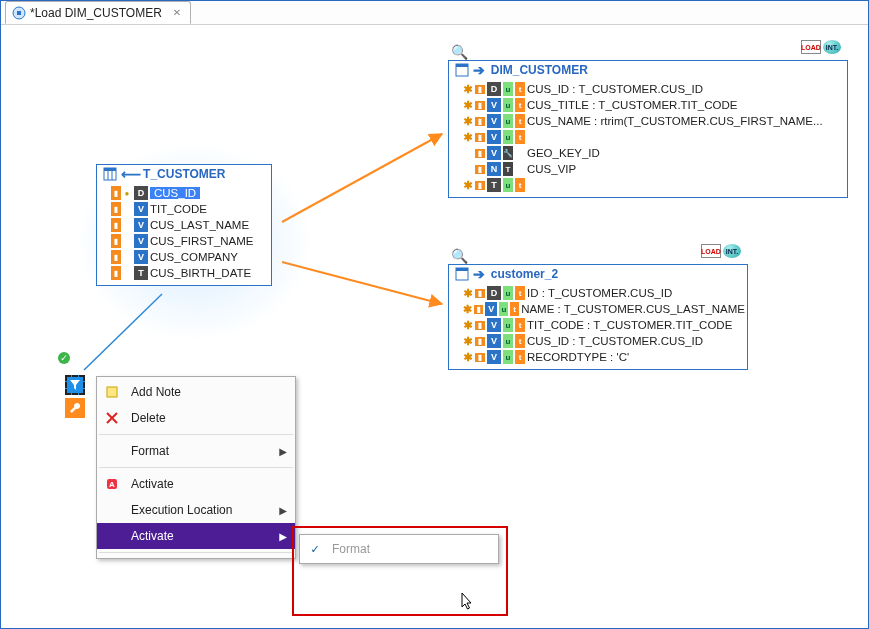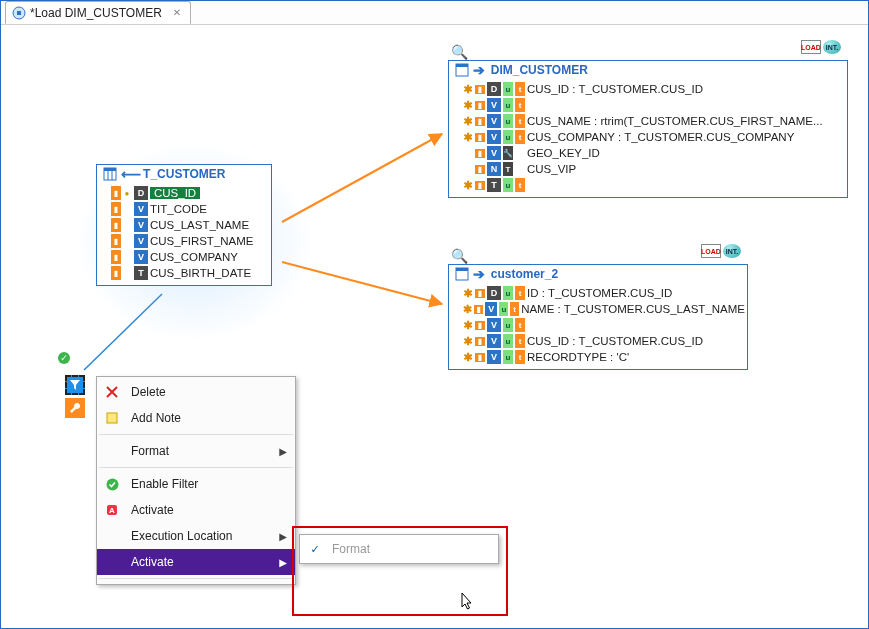--- a/index.html
+++ b/index.html
@@ -13,21 +13,21 @@
 
   
   .node { position:absolute; border:1px solid #2b73c7; background:#fff; box-shadow: 0 0 0 0; }
   .node-header { background:#fff; padding:2px 6px; display:flex; align-items:center; gap:4px; font-weight:600; color:#2968c0; }
   .node-header .grid-icon { width:14px; height:14px; }
   .node-header .arrow-left { color:#2b73c7; font-size:14px; line-height:1; margin-right:-2px;}
   .node-header .arrow-right { color:#2b73c7; font-size:14px; line-height:1; margin-right:2px;}
   .row-list { padding: 2px 2px 4px 2px; }
   .row { display:flex; align-items:center; gap:2px; height:16px; padding-left:12px;}
   .row .label { white-space:nowrap; font-size:11.5px; color:#222;}
-  .row.selected .label { background:#15803d; color:#fff; padding:0 4px; }
+  .row.selected .label { background:#3b82f6; color:#fff; padding:0 4px; }
   .type-badge { width:14px; height:14px; display:flex; align-items:center; justify-content:center; color:#fff; font-size:9px; font-weight:700; }
   .type-D { background:#4a4a4a; } .type-V { background:#2b73c7; } .type-T { background:#4a4a4a; } .type-N { background:#2b73c7;}
   .glow { position:absolute; border-radius:8px; background: radial-gradient(ellipse at center, rgba(120,190,255,0.30) 0%, rgba(120,190,255,0.00) 70%); }
   .mag { position:absolute; color:#999; font-size:14px;}
   .mini-load { position:absolute; display:flex; gap:2px; align-items:center;}
   .mini-load .sq { width:20px; height:14px; border:1px solid #888; font-size:7px; display:flex; align-items:center; justify-content:center; font-weight:700; color:#c00;}
   .mini-load .int { width:18px; height:14px; border-radius:50%; background: radial-gradient(circle at 35% 30%, #aee, #2aa); font-size:7px; display:flex; align-items:center; justify-content:center; font-weight:700; color:#024;}
   .side-tool { position:absolute; left:62px; top:348px; width:22px;}
   .side-tool .stack { width:22px; height:22px; margin-bottom:1px; display:flex; align-items:center; justify-content:center;}
   .filter-icon { background:#1f8fe8; border:2px dashed #222; width:20px; height:20px; display:flex; align-items:center; justify-content:center;}
@@ -182,36 +182,36 @@
             <span class="badge-col ku">u</span>
             <span class="badge-col ko">t</span>
           <span class="label">CUS_ID : T_CUSTOMER.CUS_ID</span>
         </div>
         <div class="row">
           <span class="asterisk">✱</span>
             <span class="orange-col">▮</span>
             <span class="type-badge type-V">V</span>
             <span class="badge-col ku">u</span>
             <span class="badge-col ko">t</span>
+          <span class="label">CUS_TITLE : T_CUSTOMER.TIT_CODE</span>
         </div>
         <div class="row">
           <span class="asterisk">✱</span>
             <span class="orange-col">▮</span>
             <span class="type-badge type-V">V</span>
             <span class="badge-col ku">u</span>
             <span class="badge-col ko">t</span>
           <span class="label">CUS_NAME : rtrim(T_CUSTOMER.CUS_FIRST_NAME...</span>
         </div>
         <div class="row">
           <span class="asterisk">✱</span>
             <span class="orange-col">▮</span>
             <span class="type-badge type-V">V</span>
             <span class="badge-col ku">u</span>
             <span class="badge-col ko">t</span>
-          <span class="label">CUS_COMPANY : T_CUSTOMER.CUS_COMPANY</span>
         </div>
         <div class="row">
           <span class="asterisk" style="visibility:hidden;">✱</span>
             <span class="orange-col">▮</span>
             <span class="type-badge type-V">V</span>
           <span class="badge-col" style="background:#444;color:#fff;">🔧</span>
             <span class="badge-col"></span>
           <span class="label">GEO_KEY_ID</span>
         </div>
         <div class="row">
@@ -264,20 +264,21 @@
             <span class="badge-col ku">u</span>
             <span class="badge-col ko">t</span>
           <span class="label">NAME : T_CUSTOMER.CUS_LAST_NAME</span>
         </div>
         <div class="row">
           <span class="asterisk">✱</span>
             <span class="orange-col">▮</span>
             <span class="type-badge type-V">V</span>
             <span class="badge-col ku">u</span>
             <span class="badge-col ko">t</span>
+          <span class="label">TIT_CODE : T_CUSTOMER.TIT_CODE</span>
         </div>
         <div class="row">
           <span class="asterisk">✱</span>
             <span class="orange-col">▮</span>
             <span class="type-badge type-V">V</span>
             <span class="badge-col ku">u</span>
             <span class="badge-col ko">t</span>
           <span class="label">CUS_ID : T_CUSTOMER.CUS_ID</span>
         </div>
         <div class="row">
@@ -305,50 +306,41 @@
           <svg width="12" height="12" viewBox="0 0 12 12">
               <path d="M8 1a3 3 0 0 0-2.8 4L1 9.2 2.8 11 7 6.8A3 3 0 1 0 8 1z" fill="#fff"></path>
             </svg>
         </div>
       </div>
     </div>
 
     <div class="menu" style="left:94px; top:350px;">
       <div class="item">
         <span class="icon-slot">
+          <svg width="14" height="14" viewBox="0 0 14 14">
+              <rect x="2" y="2" width="10" height="10" fill="#ffe680" stroke="#c9a400"></rect>
+            </svg>
+        </span>
+        <span>Add Note</span>
+      </div>
+      <div class="item">
+        <span class="icon-slot">
           <svg width="12" height="12" viewBox="0 0 12 12">
               <path d="M1 1l10 10M11 1L1 11" stroke="#d22" stroke-width="2"></path>
             </svg>
         </span>
         <span>Delete</span>
-      </div>
-      <div class="item">
-        <span class="icon-slot">
-          <svg width="14" height="14" viewBox="0 0 14 14">
-              <rect x="2" y="2" width="10" height="10" fill="#ffe680" stroke="#c9a400"></rect>
-            </svg>
-        </span>
-        <span>Add Note</span>
       </div>
       <div class="sep"></div>
       <div class="item">
         <span class="icon-slot"></span>
         <span>Format</span>
         <span class="arrow">▶</span>
       </div>
       <div class="sep"></div>
-      <div class="item">
-        <span class="icon-slot">
-          <svg width="13" height="13">
-              <circle cx="6.5" cy="6.5" r="6" fill="#3db54b"></circle>
-              <path d="M3.5 6.5l2 2 3.5-4" stroke="#fff" stroke-width="1.6" fill="none"></path>
-            </svg>
-        </span>
-        <span>Enable Filter</span>
-      </div>
       <div class="item">
         <span class="icon-slot">
           <svg width="12" height="12">
               <rect x="1" y="1" width="10" height="10" rx="2" fill="#e34"></rect>
               <text x="6" y="9" font-size="8" fill="#fff" text-anchor="middle" font-weight="700">A</text>
             </svg>
         </span>
         <span>Activate</span>
       </div>
       <div class="item">

